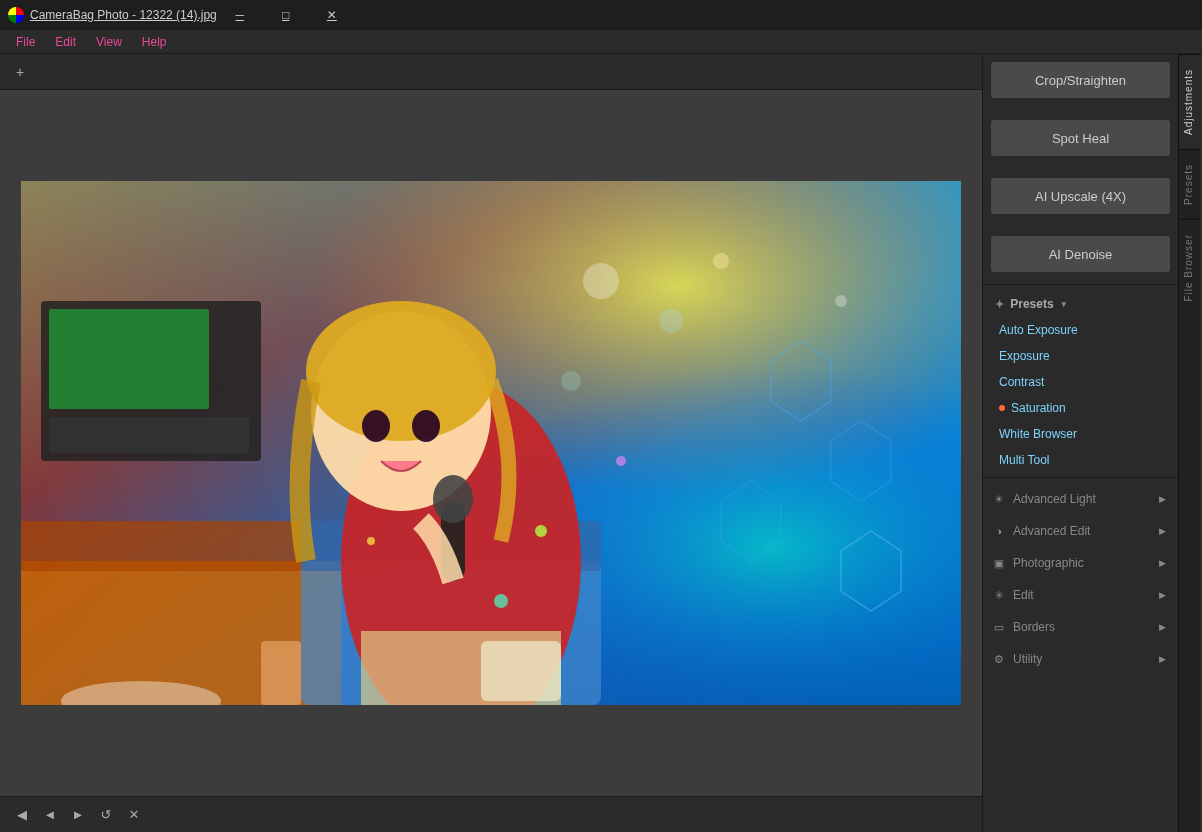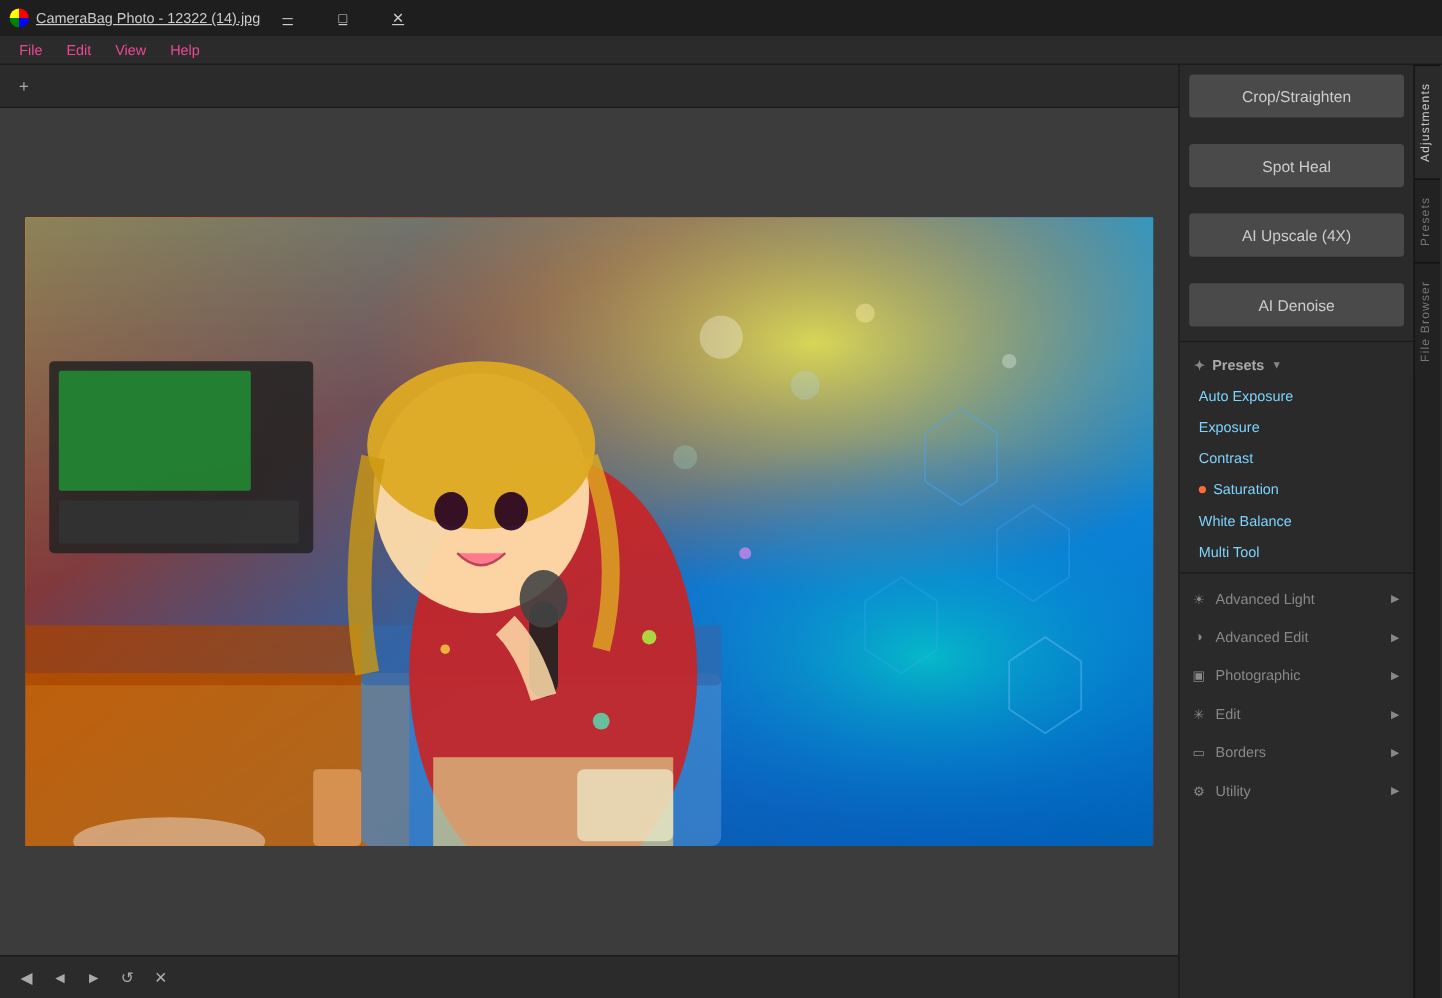--- a/index.html
+++ b/index.html
@@ -468,21 +468,21 @@
         <div class="adj-item">
 
           <span>Contrast</span>
         </div>
         <div class="adj-item has-dot">
           <span class="adj-dot"></span>
           <span>Saturation</span>
         </div>
         <div class="adj-item">
 
-          <span>White Balance</span>
+          <span>White Browser</span>
         </div>
         <div class="adj-item">
 
           <span>Multi Tool</span>
         </div>
 
         <div class="divider"></div>
 
         <div class="section-group-header">
           <span class="section-group-icon">☀</span>

